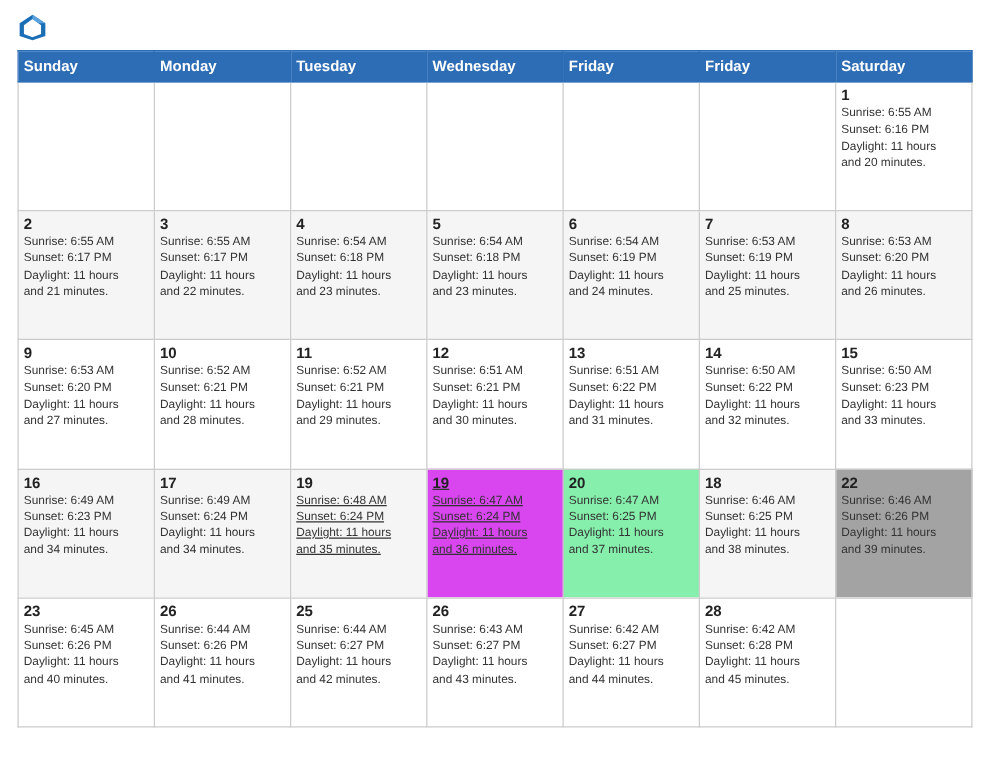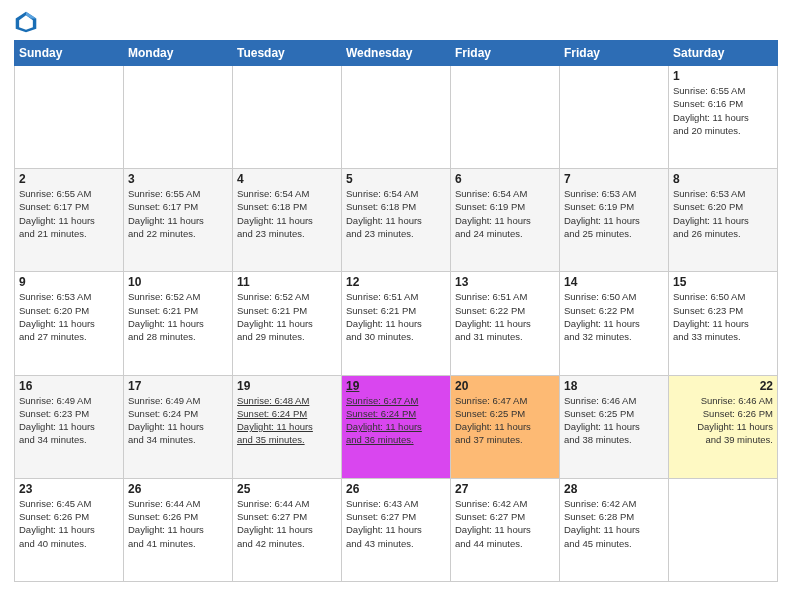--- a/index.html
+++ b/index.html
@@ -272,35 +272,35 @@
 Daylight: 11 hours
 and 35 minutes.</div>
           </td>
           <td style="background: #d946ef; text-decoration: underline;">
             <span class="day-num">19</span>
             <div class="day-info" style="white-space: pre-line;">Sunrise: 6:47 AM
 Sunset: 6:24 PM
 Daylight: 11 hours
 and 36 minutes.</div>
           </td>
-          <td style="background: #fdba74;">
+          <td style="background: #86efac;">
             <span class="day-num">20</span>
             <div class="day-info" style="white-space: pre-line;">Sunrise: 6:47 AM
 Sunset: 6:25 PM
 Daylight: 11 hours
 and 37 minutes.</div>
           </td>
           <td style="background: rgb(245, 245, 245);">
             <span class="day-num">18</span>
             <div class="day-info" style="white-space: pre-line;">Sunrise: 6:46 AM
 Sunset: 6:25 PM
 Daylight: 11 hours
 and 38 minutes.</div>
           </td>
-          <td style="background: #fef9c3; text-align: right;">
+          <td style="background: #a3a3a3;">
             <span class="day-num">22</span>
             <div class="day-info" style="white-space: pre-line;">Sunrise: 6:46 AM
 Sunset: 6:26 PM
 Daylight: 11 hours
 and 39 minutes.</div>
           </td>
         </tr>
         <tr>
           <td>
             <span class="day-num">23</span>

